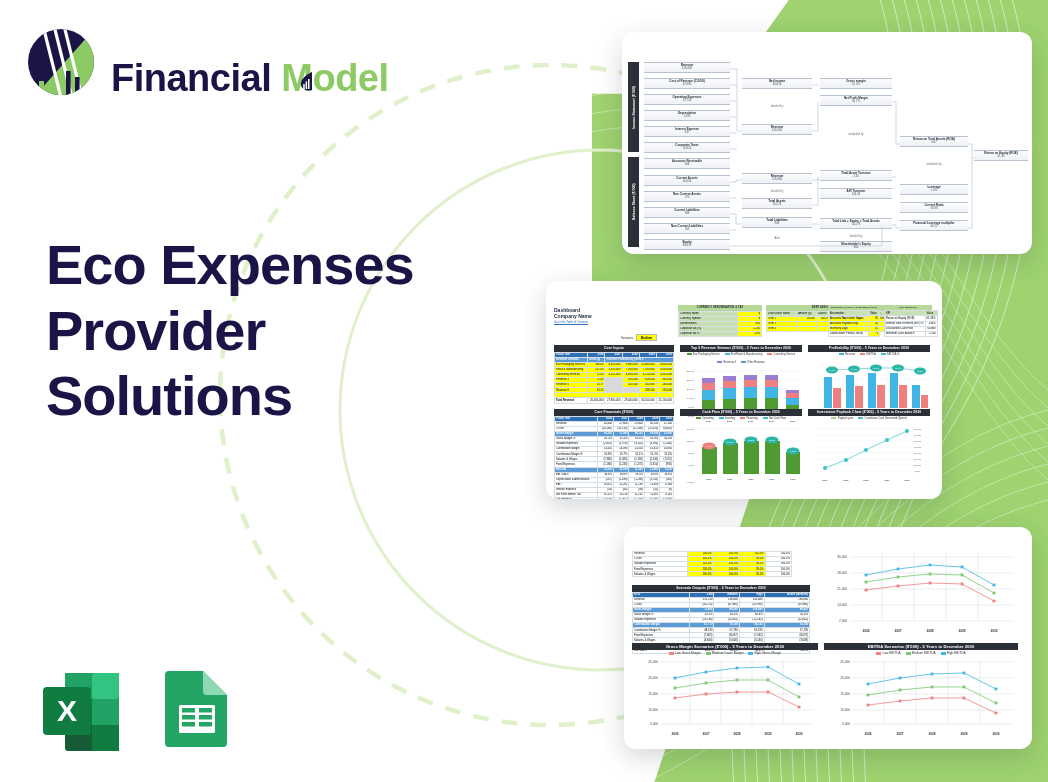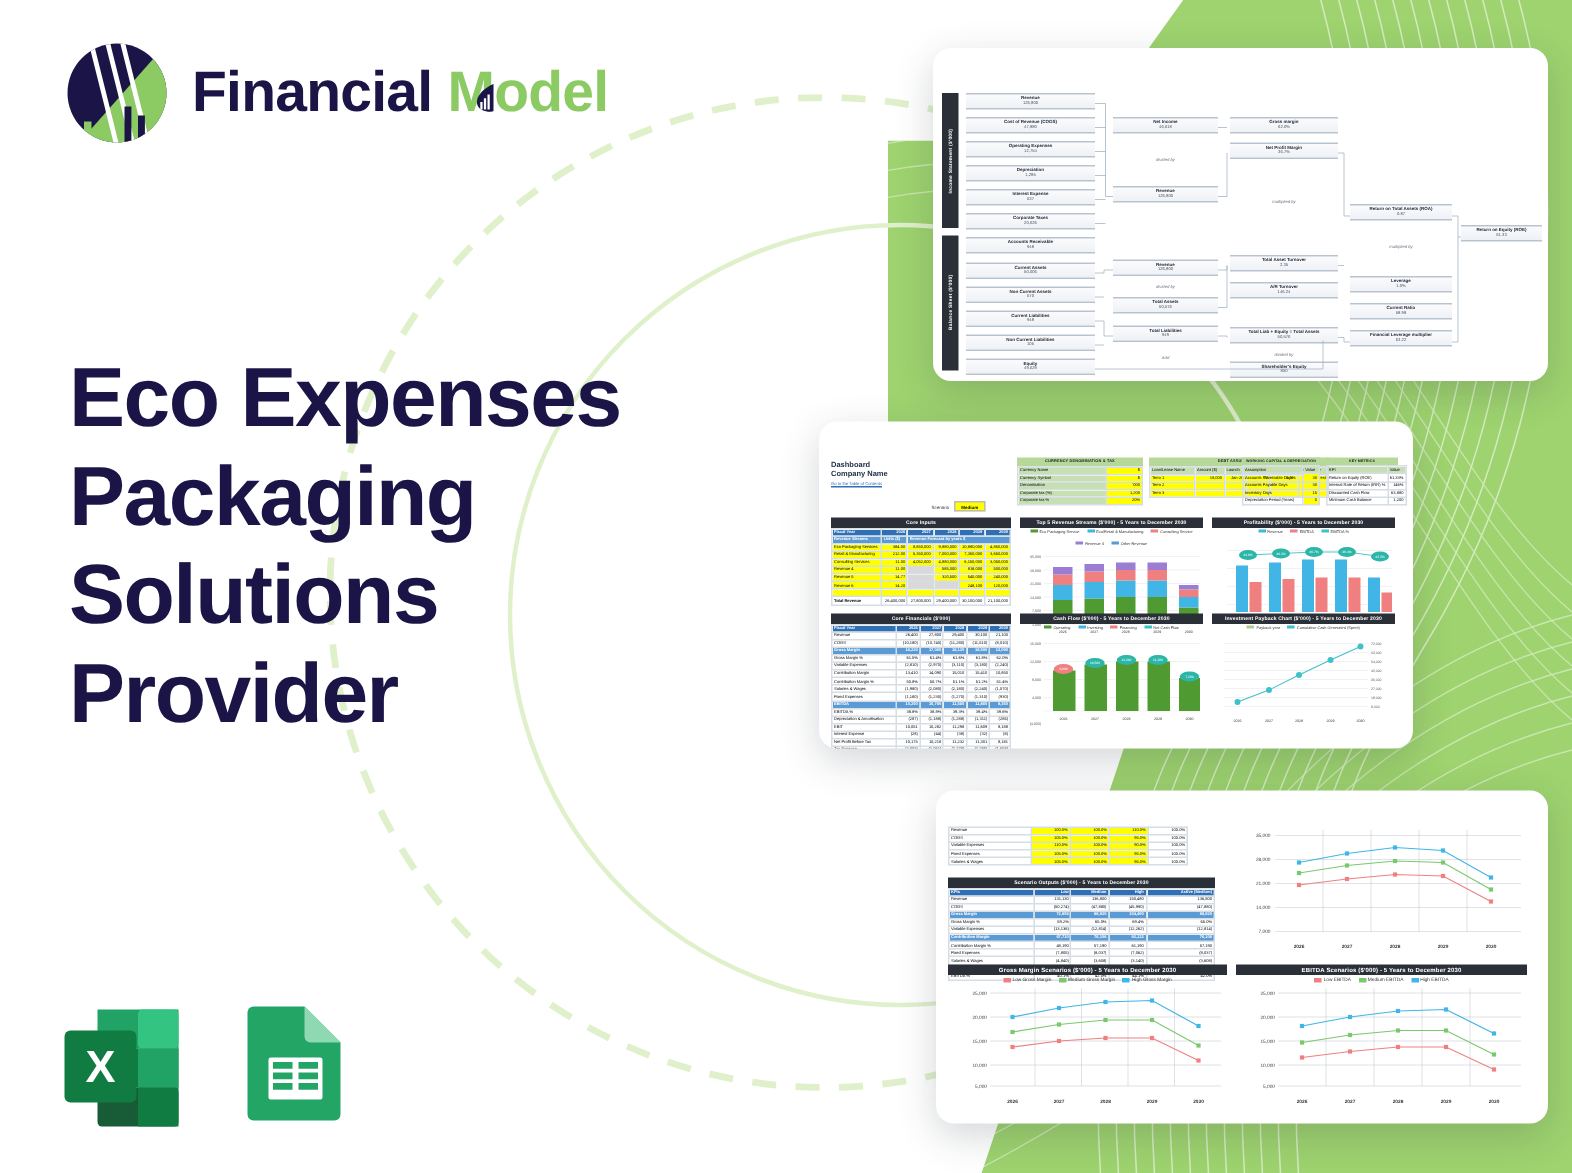--- a/index.html
+++ b/index.html
@@ -17,21 +17,21 @@
     position:absolute; left:0; top:0; width:480px; height:782px;
     background:#9ed36f;
     clip-path: polygon(100% 0, 100% 100%, 18% 100%, 42% 56%, 5% 56%, 5% 12%, 32% 12%, 46% 0);
   }
   .green-panel svg { position:absolute; inset:0; }
 
   
   .arcs { position:absolute; left:130px; top:-60px; width:700px; height:900px; }
 
   
-  .logo-wrap { position:absolute; left:43px; top:27px; display:flex; align-items:center; gap:15px; }
+  .logo-wrap { position:absolute; left:26px; top:27px; display:flex; align-items:flex-end; gap:15px; }
   .logo-mark { width:70px; height:70px; position:relative; }
   .logo-text { font-size:38px; font-weight:700; letter-spacing:-0.5px; line-height:1; white-space:nowrap; }
   .logo-text .t1 { color:#1b1446; }
   .logo-text .t2 { color:#8ccb63; }
   .logo-text .mo { position:relative; display:inline-block; }
 
   
   .headline {
     position:absolute; left:46px; top:232px; width:400px;
     color:#1b1446; font-size:56px; font-weight:700; line-height:1.17; letter-spacing:-1px;
@@ -172,23 +172,22 @@
               <rect x="4.2" y="13" width="1.5" height="5"></rect>
               <rect x="6.6" y="10.5" width="1.5" height="7.5"></rect>
               <rect x="9" y="8" width="1.5" height="10"></rect>
             </g>
           </svg></span>
     </div>
   </div>
 
   <div class="headline">
     <div>Eco Expenses</div>
-    <div>Packaging</div>
+    <div>Provider</div>
     <div>Solutions</div>
-    <div>Provider</div>
   </div>
 
   <div class="app-icons">
     <svg width="92" height="92" viewBox="0 0 92 92">
       <rect x="30" y="8" width="54" height="26" fill="#21a366"></rect>
       <rect x="30" y="34" width="54" height="26" fill="#107c41"></rect>
       <rect x="30" y="60" width="54" height="26" rx="3" fill="#185c37"></rect>
       <rect x="30" y="8" width="27" height="78" fill="#33c481" opacity="0.0"></rect>
       <rect x="57" y="8" width="27" height="26" rx="3" fill="#33c481"></rect>
       <rect x="57" y="34" width="27" height="26" fill="#21a366"></rect>

